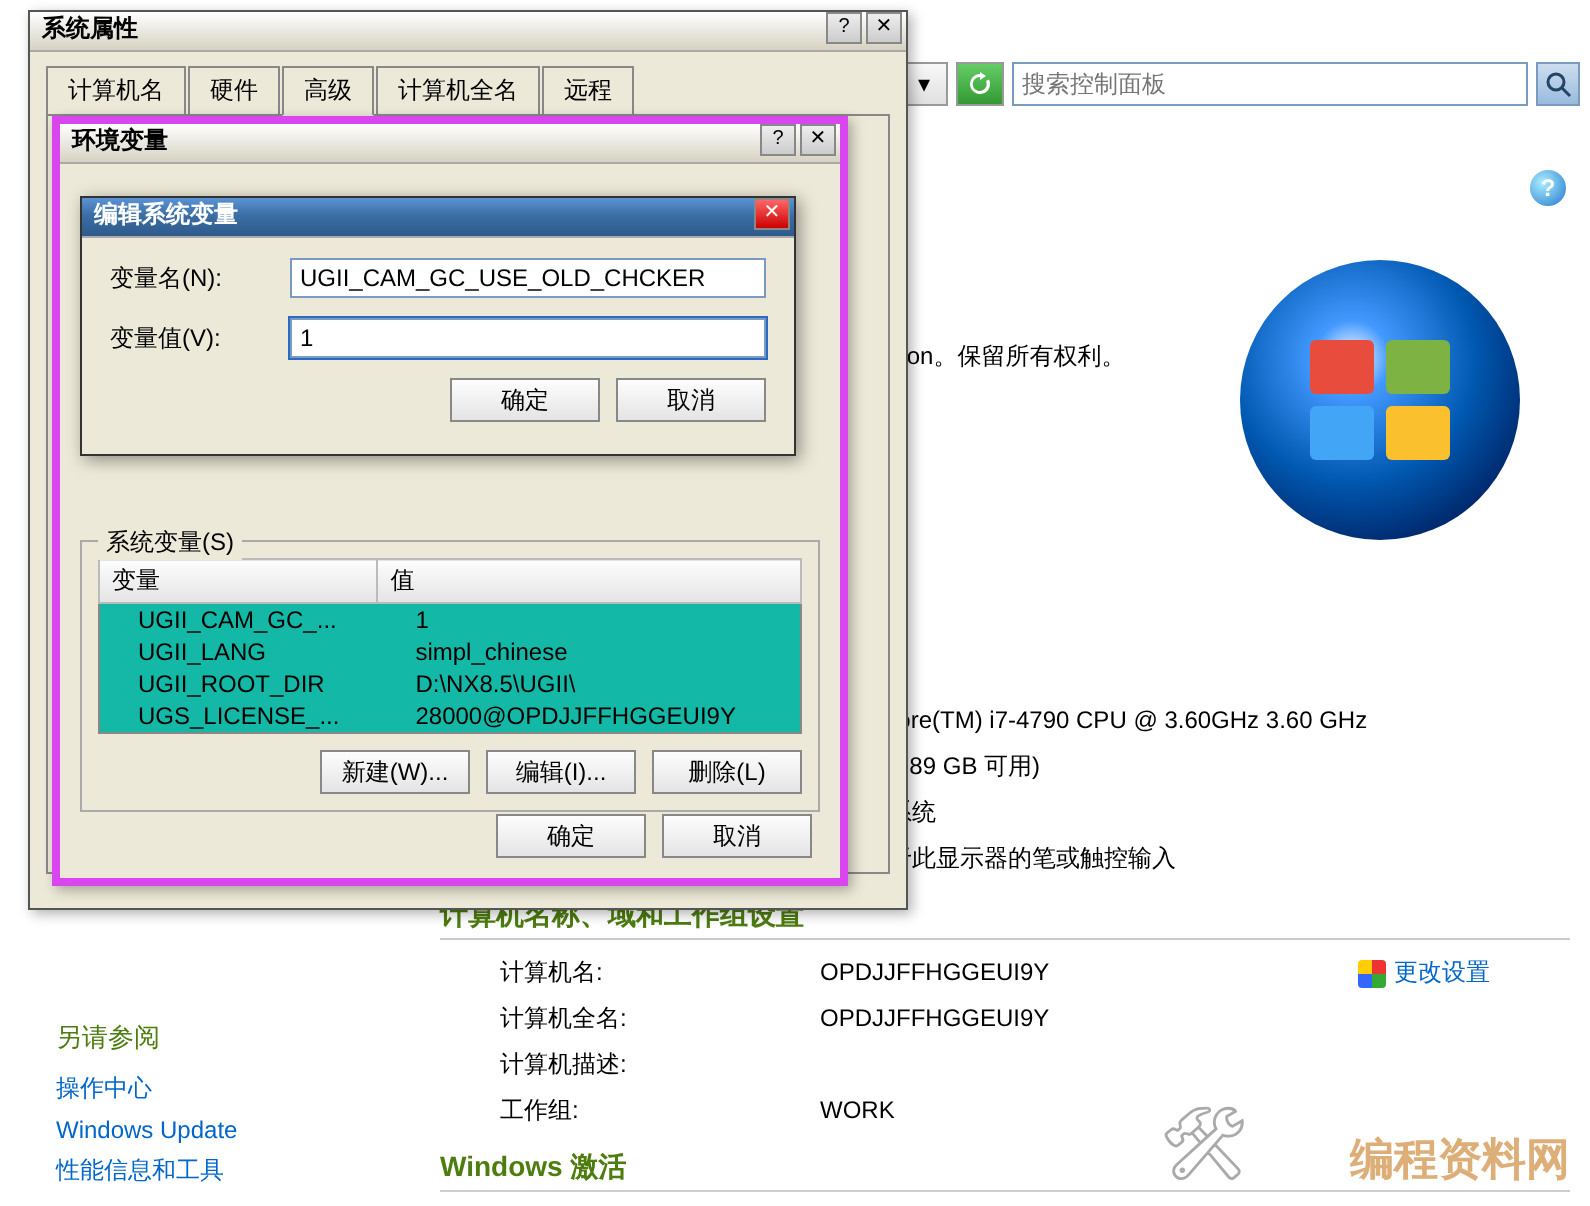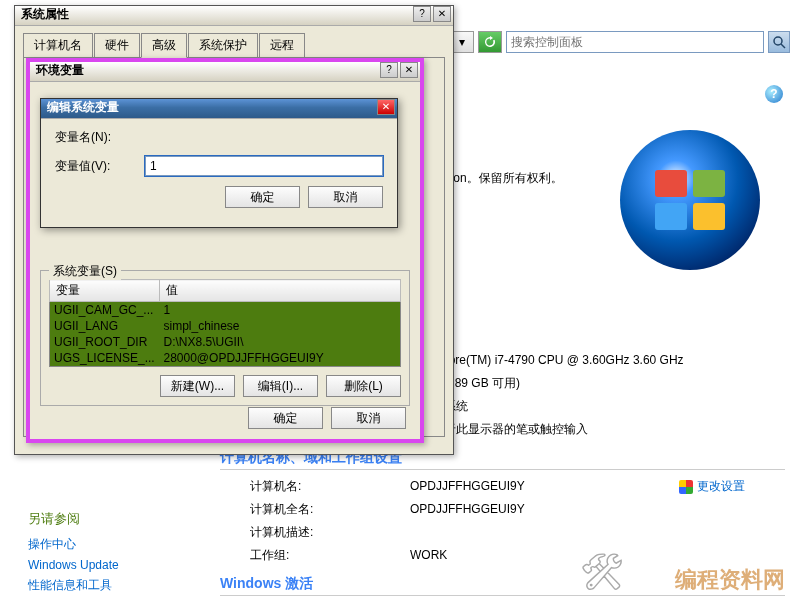--- a/index.html
+++ b/index.html
@@ -9,21 +9,21 @@
 .control-panel { position: absolute; right: 0; top: 0; width: 795px; height: 603px; background: #fff; }
 .cp-toolbar { position: absolute; top: 28px; left: 450px; right: 5px; height: 28px; display: flex; align-items: center; gap: 4px; }
 .cp-nav-btn { width: 24px; height: 22px; background: linear-gradient(#f8f8f8,#e0e0e0); border: 1px solid #999; display: flex; align-items: center; justify-content: center; }
 .cp-refresh { background: linear-gradient(#6c6,#393); }
 .cp-search { flex: 1; height: 22px; border: 1px solid #7a9ac0; padding: 2px 4px; background: #fff; }
 .cp-search-btn { width: 22px; height: 22px; background: linear-gradient(#cde,#9bd); border: 1px solid #7a9ac0; display: flex; align-items: center; justify-content: center; }
 .help-icon { position: absolute; right: 12px; top: 85px; width: 18px; height: 18px; border-radius: 50%; background: radial-gradient(circle at 35% 35%, #aef, #27c); color: #fff; text-align: center; line-height: 18px; font-weight: bold; }
 
 
 .sys-info { position: absolute; left: 220px; top: 130px; right: 10px; }
-.sys-heading { font-size: 14px; font-weight: bold; color: #3b82f6; margin: 10px 0 6px; border-bottom: 1px solid #ccc; padding-bottom: 2px; }
+.sys-heading { font-size: 14px; font-weight: bold; color: #4d7c0f; margin: 10px 0 6px; border-bottom: 1px solid #ccc; padding-bottom: 2px; }
 .sys-row { display: flex; margin: 3px 0; line-height: 20px; }
 .sys-label { width: 160px; }
 .sys-value { flex: 1; }
 .win-logo { position: absolute; right: 35px; top: 130px; width: 140px; height: 140px; }
 .win-logo-circle { width: 140px; height: 140px; border-radius: 50%; background: radial-gradient(circle at 40% 35%, #fff 0%, #49f 15%, #0058b0 50%, #003 100%); display: flex; align-items: center; justify-content: center; }
 .win-flag { width: 70px; height: 60px; position: relative; }
 .win-flag div { position: absolute; width: 32px; height: 27px; border-radius: 3px; }
 .wf-r { background: #e84c3d; top: 0; left: 0; }
 .wf-g { background: #7cb342; top: 0; right: 0; }
 .wf-b { background: #42a5f5; bottom: 0; left: 0; }
@@ -43,23 +43,23 @@
 .titlebar-btn { width: 18px; height: 16px; background: linear-gradient(#eee,#ccc); border: 1px solid #888; margin-left: 2px; text-align: center; line-height: 13px; font-family: Arial; font-size: 10px; }
 .tabs { display: flex; padding: 6px 8px 0; background: #ece9d8; }
 .tab { padding: 3px 10px; border: 1px solid #888; border-bottom: none; background: #ece9d8; margin-right: 1px; position: relative; top: 1px; font-family: Liberation Serif, serif; }
 .tab.active { background: #ece9d8; z-index: 2; border-bottom: 1px solid #ece9d8; }
 .tab-panel { margin: 0 8px 8px; border: 1px solid #888; background: #ece9d8; height: 380px; position: relative; }
 
 
 .envvars { position: absolute; left: 26px; top: 58px; width: 398px; height: 385px; background: #ece9d8; border: 4px solid #d946ef; box-shadow: 2px 2px 6px rgba(0,0,0,0.3); z-index: 5; }
 .fieldset { border: 1px solid #aaa; margin: 10px; padding: 8px; position: relative; }
 .fieldset-title { position: absolute; top: -8px; left: 8px; background: #ece9d8; padding: 0 4px; }
-.var-table { width: 100%; border: 1px solid #888; background: #4d7c0f; border-collapse: collapse; }
+.var-table { width: 100%; border: 1px solid #888; background: #14b8a6; border-collapse: collapse; }
 .var-table th { background: linear-gradient(#fdfdfd,#e4e4e4); border: 1px solid #bbb; text-align: left; padding: 2px 6px; font-weight: normal; }
-.var-table td { padding: 1px 4px; }
+.var-table td { padding: 1px 19px; }
 .btn-row { display: flex; justify-content: flex-end; gap: 8px; margin-top: 8px; }
 .btn { min-width: 75px; height: 22px; background: linear-gradient(#fdfdfd,#e4e4e4); border: 1px solid #888; padding: 0 8px; }
 .dlg-btns { position: absolute; bottom: 10px; right: 14px; display: flex; gap: 8px; }
 
 
 .editvar { position: absolute; left: 40px; top: 98px; width: 358px; height: 130px; background: #ece9d8; border: 1px solid #333; box-shadow: 2px 2px 8px rgba(0,0,0,0.4); z-index: 10; }
 .editvar .titlebar { background: linear-gradient(#5c93d6,#3b6ea5 45%,#2d5a8a); color: #fff; }
 .editvar .titlebar-btn { background: linear-gradient(#f66,#c00); color: #fff; }
 .form-row { display: flex; align-items: center; margin: 10px 14px; }
 .form-label { width: 90px; }
@@ -156,21 +156,21 @@
 <div class="sysprop">
   <div class="titlebar">
     <span class="titlebar-text">系统属性</span>
     <div class="titlebar-btn">?</div>
     <div class="titlebar-btn">✕</div>
   </div>
   <div class="tabs">
     <div class="tab">计算机名</div>
     <div class="tab">硬件</div>
     <div class="tab active">高级</div>
-    <div class="tab">系统保护</div>
+    <div class="tab">计算机全名</div>
     <div class="tab">远程</div>
   </div>
   <div class="tab-panel"></div>
 </div>
 
 <div class="envvars">
   <div class="titlebar">
     <span class="titlebar-text">环境变量</span>
     <div class="titlebar-btn">?</div>
     <div class="titlebar-btn">✕</div>
@@ -214,20 +214,21 @@
   </div>
 </div>
 
 <div class="editvar">
   <div class="titlebar">
     <span class="titlebar-text">编辑系统变量</span>
     <div class="titlebar-btn">✕</div>
   </div>
   <div class="form-row">
     <span class="form-label">变量名(N):</span>
+    <input class="form-input" value="UGII_CAM_GC_USE_OLD_CHCKER" style="">
   </div>
   <div class="form-row">
     <span class="form-label">变量值(V):</span>
     <input class="form-input" style="outline: rgb(42, 106, 192) solid 1px;" value="1">
   </div>
   <div class="btn-row">
     <button class="btn">确定</button>
     <button class="btn">取消</button>
   </div>
 </div>

